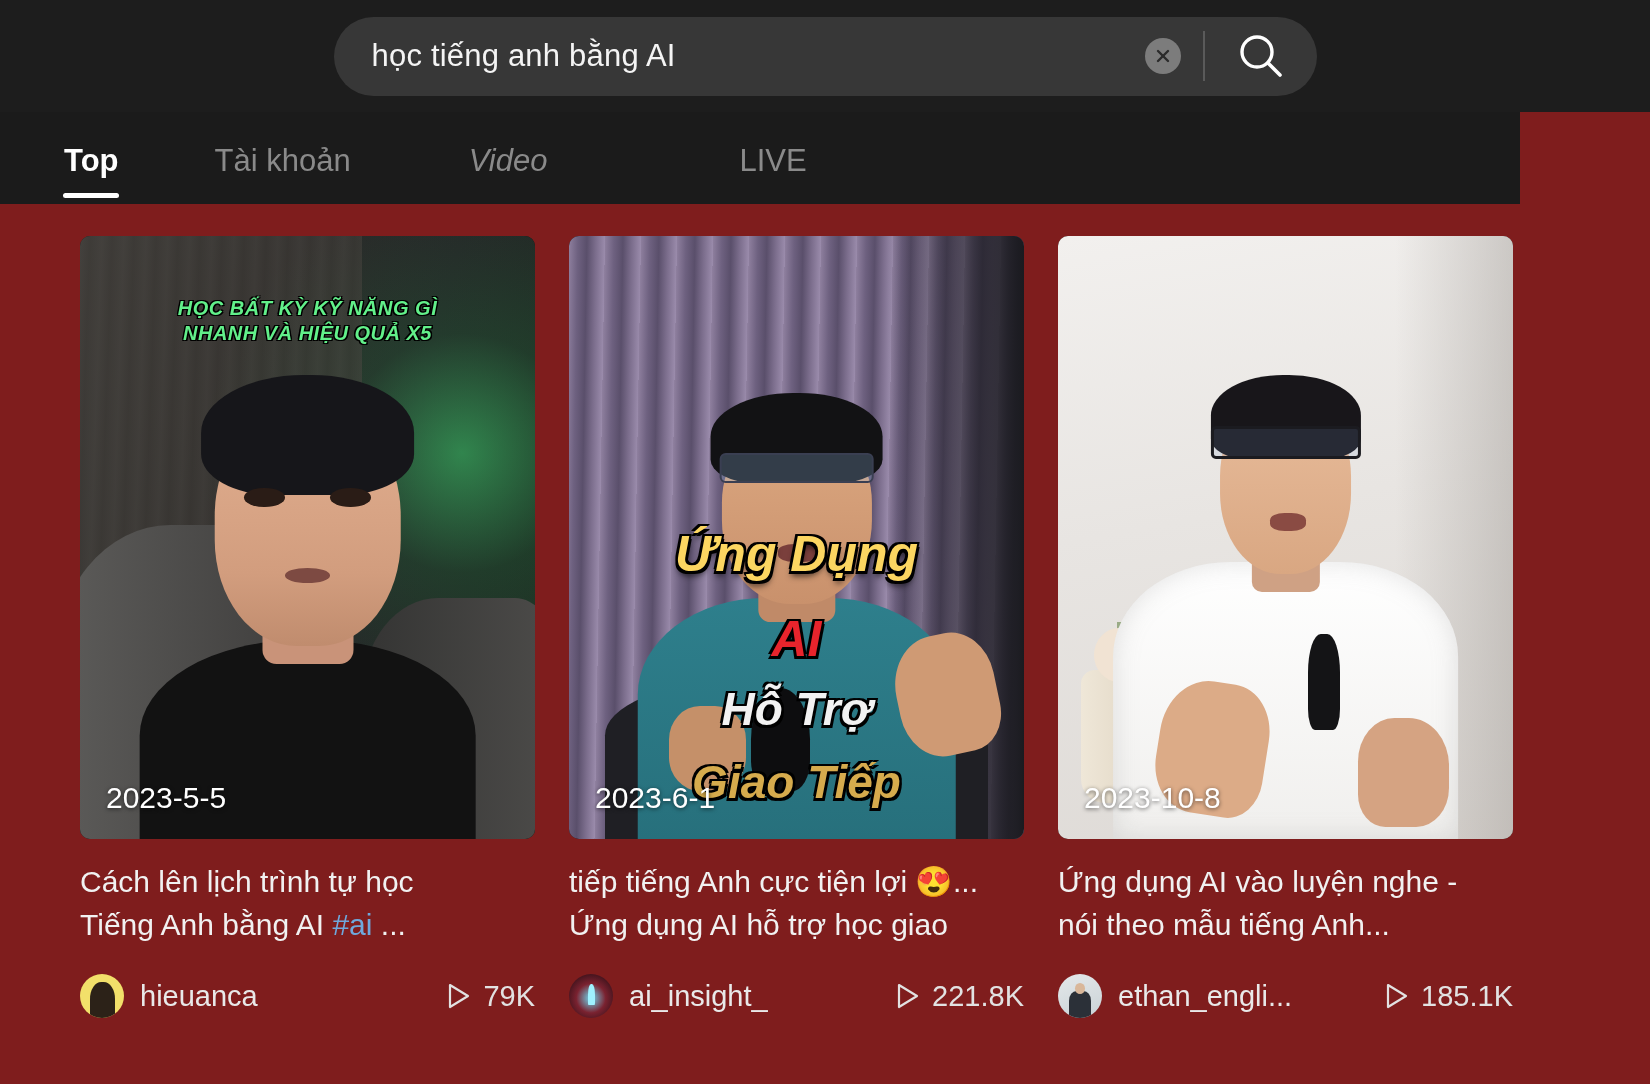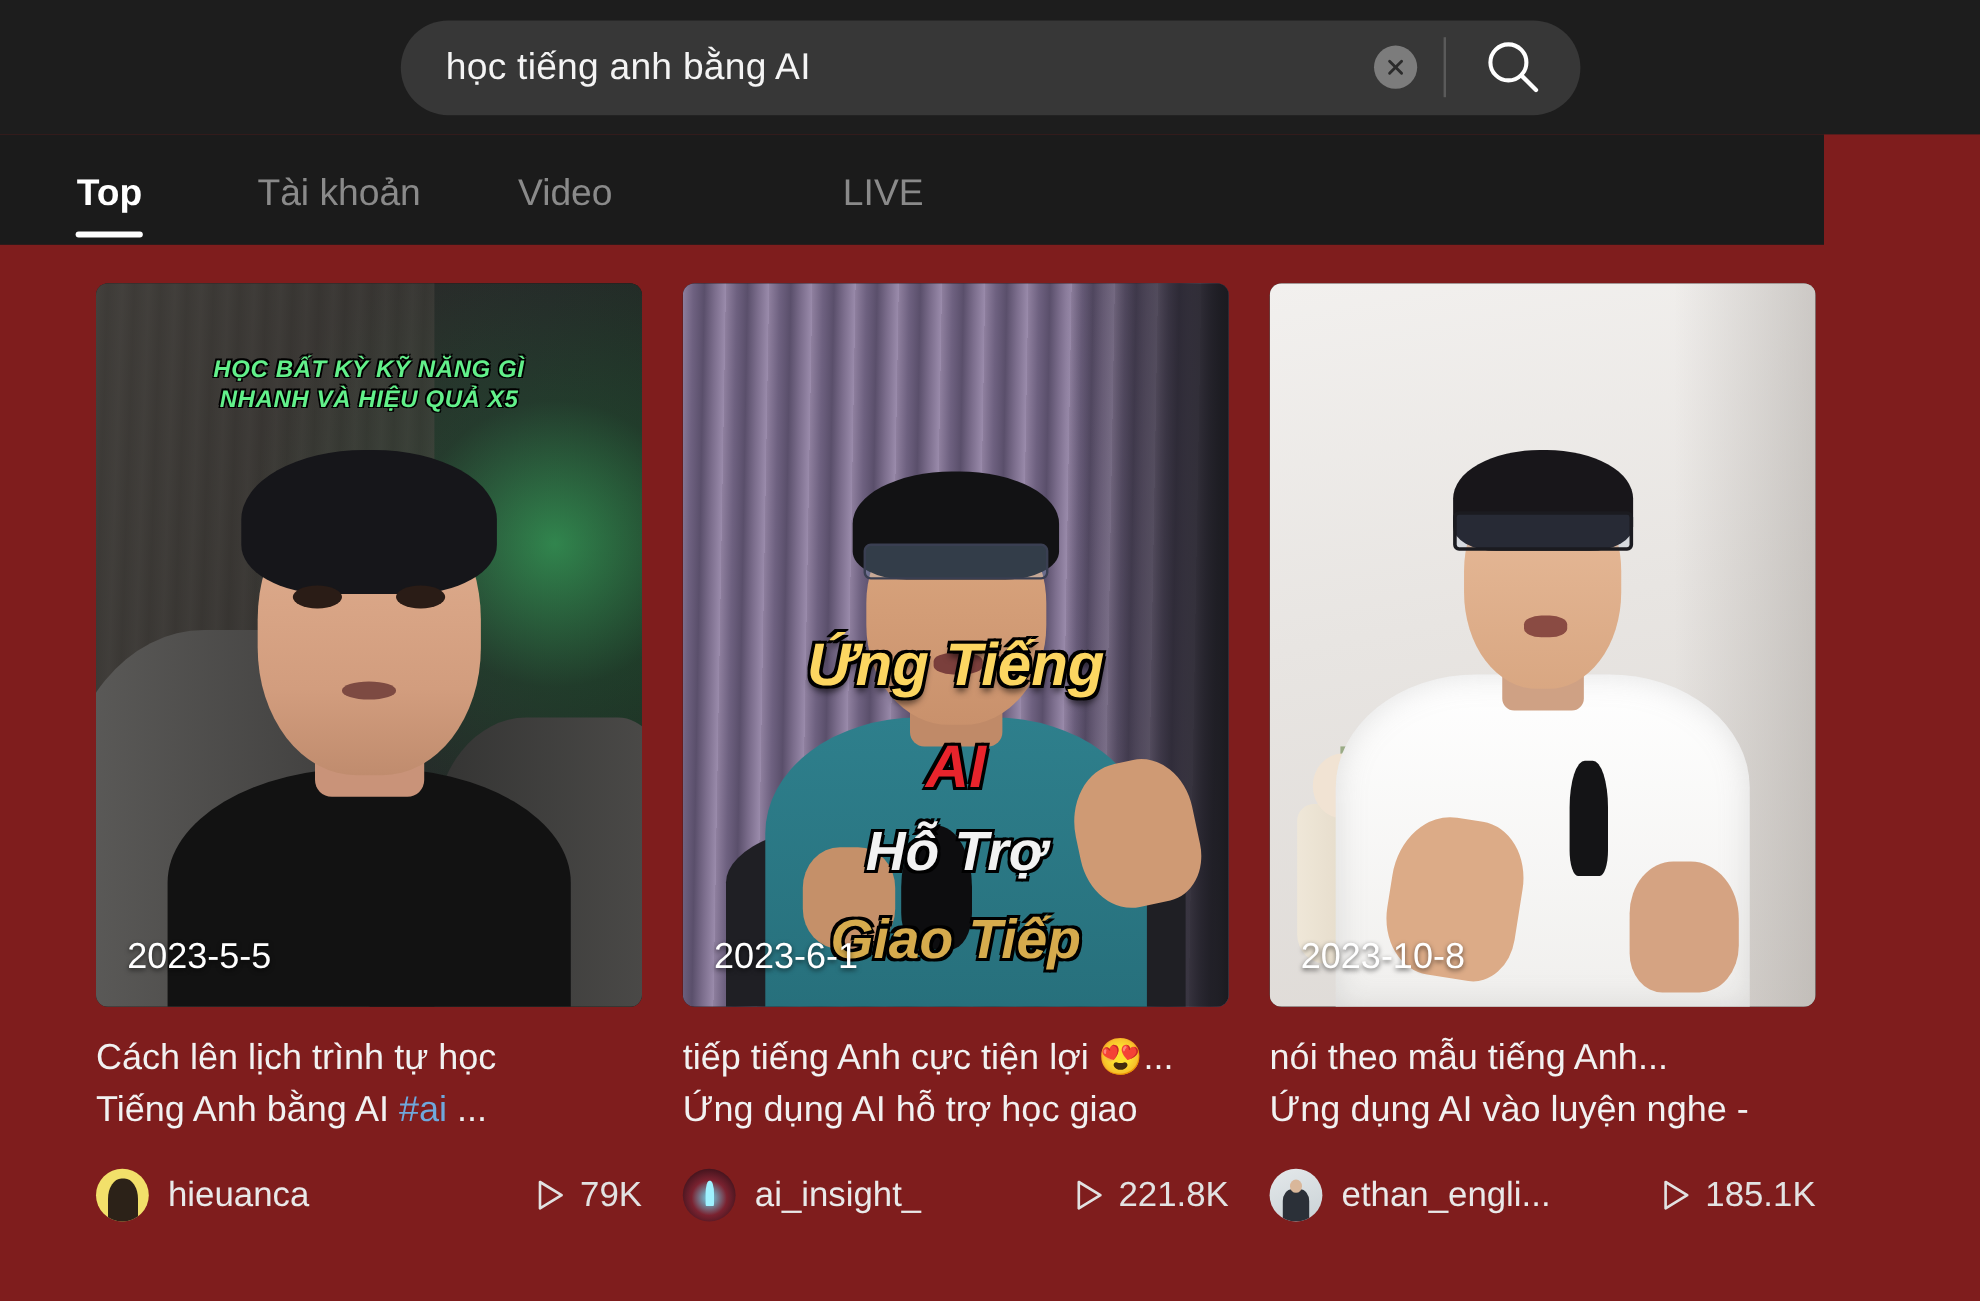--- a/index.html
+++ b/index.html
@@ -63,21 +63,21 @@
     display: flex; align-items: center;
     padding-top: 6px;
   }
   .tab.active { color: #ffffff; font-weight: bold; }
   .tab.active .tab-underline {
     position: absolute; left: 50%; transform: translateX(-50%);
     bottom: 6px; width: 56px; height: 5px; background: #fff; border-radius: 3px;
   }
   .tab-0 { margin-left: 64px; }
   .tab-1 { margin-left: 96px; }
-  .tab-2 { margin-left: 81px; }
+  .tab-2 { margin-left: 118px; font-style: italic; }
   .tab-3 { margin-left: 192px; }
 
   
   .results {
     position: absolute; left: 80px; top: 236px;
     width: 1490px;
     display: flex; gap: 34px;
   }
   .card { width: 455px; }
 
@@ -463,21 +463,21 @@
         <div class="t2-chairback"></div>
         <div class="t2-body"></div>
         <div class="t2-neck"></div>
         <div class="t2-face"></div>
         <div class="t2-hair"></div>
         <div class="t2-glasses"></div>
         <div class="t2-mouth"></div>
         <div class="t2-hand"></div>
         <div class="t2-hand2"></div>
         <div class="t2-mic"></div>
-        <div class="t2-txt t2-l1">Ứng Tiếng</div>
+        <div class="t2-txt t2-l1">Ứng Dụng</div>
         <div class="t2-txt t2-l2">AI</div>
         <div class="t2-txt t2-l3">Hỗ Trợ</div>
         <div class="t2-txt t2-l4">Giao Tiếp</div>
         <div class="thumb-date">2023-6-1</div>
       </div>
       <div class="caption">
         <span class="line">tiếp tiếng Anh cực tiện lợi 😍...</span>
         <span class="line">Ứng dụng AI hỗ trợ học giao</span>
       </div>
       <div class="meta-row">
@@ -505,22 +505,22 @@
         <div class="t3-face"></div>
         <div class="t3-hair"></div>
         <div class="t3-glasses"></div>
         <div class="t3-mouth"></div>
         <div class="t3-mic"></div>
         <div class="t3-hand"></div>
         <div class="t3-hand2"></div>
         <div class="thumb-date">2023-10-8</div>
       </div>
       <div class="caption">
+        <span class="line">Ứng dụng AI vào luyện nghe -</span>
         <span class="line">nói theo mẫu tiếng Anh...</span>
-        <span class="line">Ứng dụng AI vào luyện nghe -</span>
       </div>
       <div class="meta-row">
         <div class="avatar av3"></div>
         <div class="author">ethan_engli...</div>
         <div class="views">
           <svg class="play-icon" width="24" height="26" viewBox="0 0 24 26" aria-hidden="true">
             <polygon points="3,2 21,13 3,24" fill="none" stroke="#e2e2e2" stroke-width="2.2" stroke-linejoin="round"></polygon>
           </svg>
           <span>185.1K</span>
         </div>

